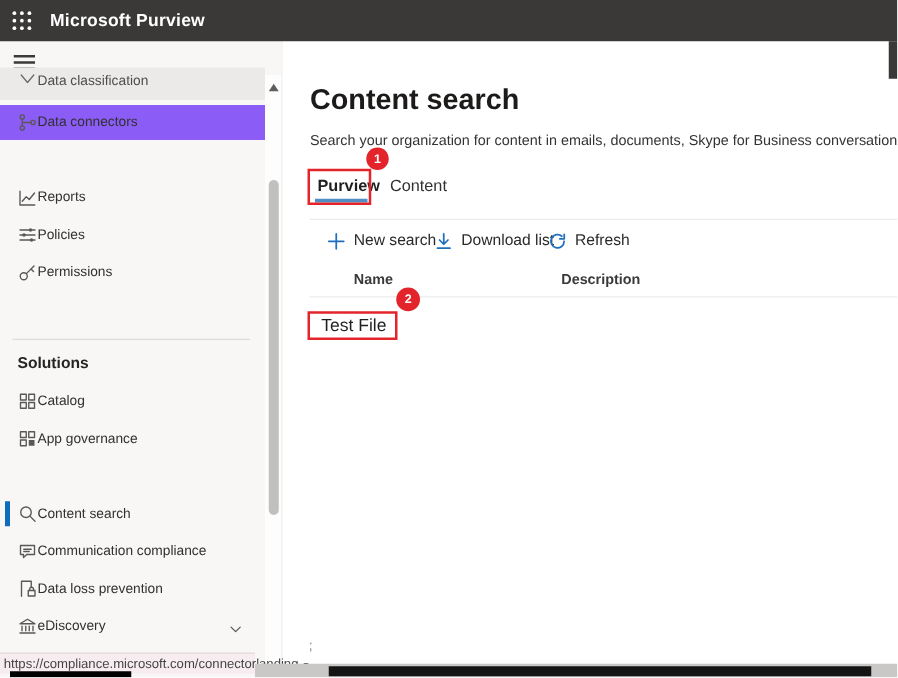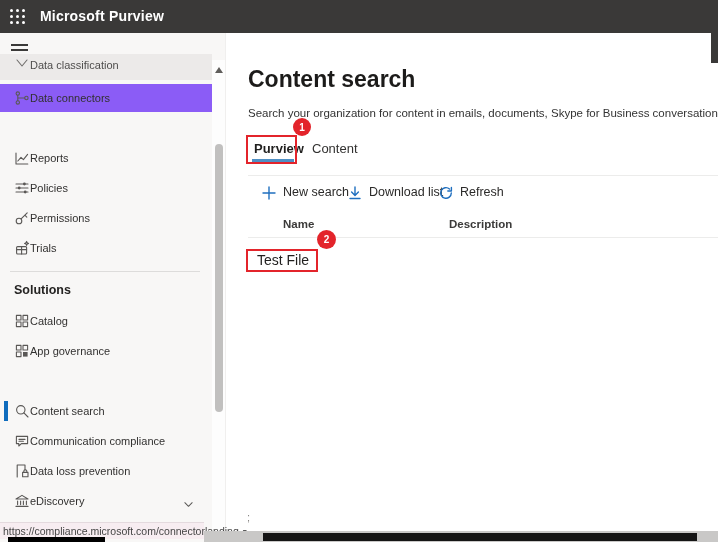--- a/index.html
+++ b/index.html
@@ -159,30 +159,20 @@
     <div class="nav-item" style="top:171px">
       <span class="nic">
         <svg class="ic" viewBox="0 0 16 16" width="16" height="16">
           <circle cx="5" cy="11" r="2.8"></circle>
             <path d="M7.1 8.9 L13.2 2.8 M10.8 5.2 L12.8 7.2"></path>
         </svg>
       </span>
       <span class="nlabel">Permissions</span>
     </div>
 
-    <div class="nav-item" style="top:201px">
-      <span class="nic">
-        <svg class="ic" viewBox="0 0 16 16" width="16" height="16">
-          <rect x="2.6" y="6.6" width="10" height="7.4" rx="1"></rect>
-            <path d="M2.6 9.6 H12.6 M7.6 6.6 V14"></path>
-          <path d="M12.6 1.4 l.6 1.4 1.4.6 -1.4.6 -.6 1.4 -.6 -1.4 -1.4 -.6 1.4 -.6 Z"></path>
-        </svg>
-      </span>
-      <span class="nlabel">Trials</span>
-    </div>
 
     <div class="nav-divider" style="top:238px"></div>
     <div class="nav-section" style="top:247px">Solutions</div>
 
     <div class="nav-item" style="top:274px">
       <span class="nic">
         <svg class="ic" viewBox="0 0 16 16" width="16" height="16">
           <rect x="2.4" y="2.4" width="4.6" height="4.6"></rect>
             <rect x="9" y="2.4" width="4.6" height="4.6"></rect>
           <rect x="2.4" y="9" width="4.6" height="4.6"></rect>

